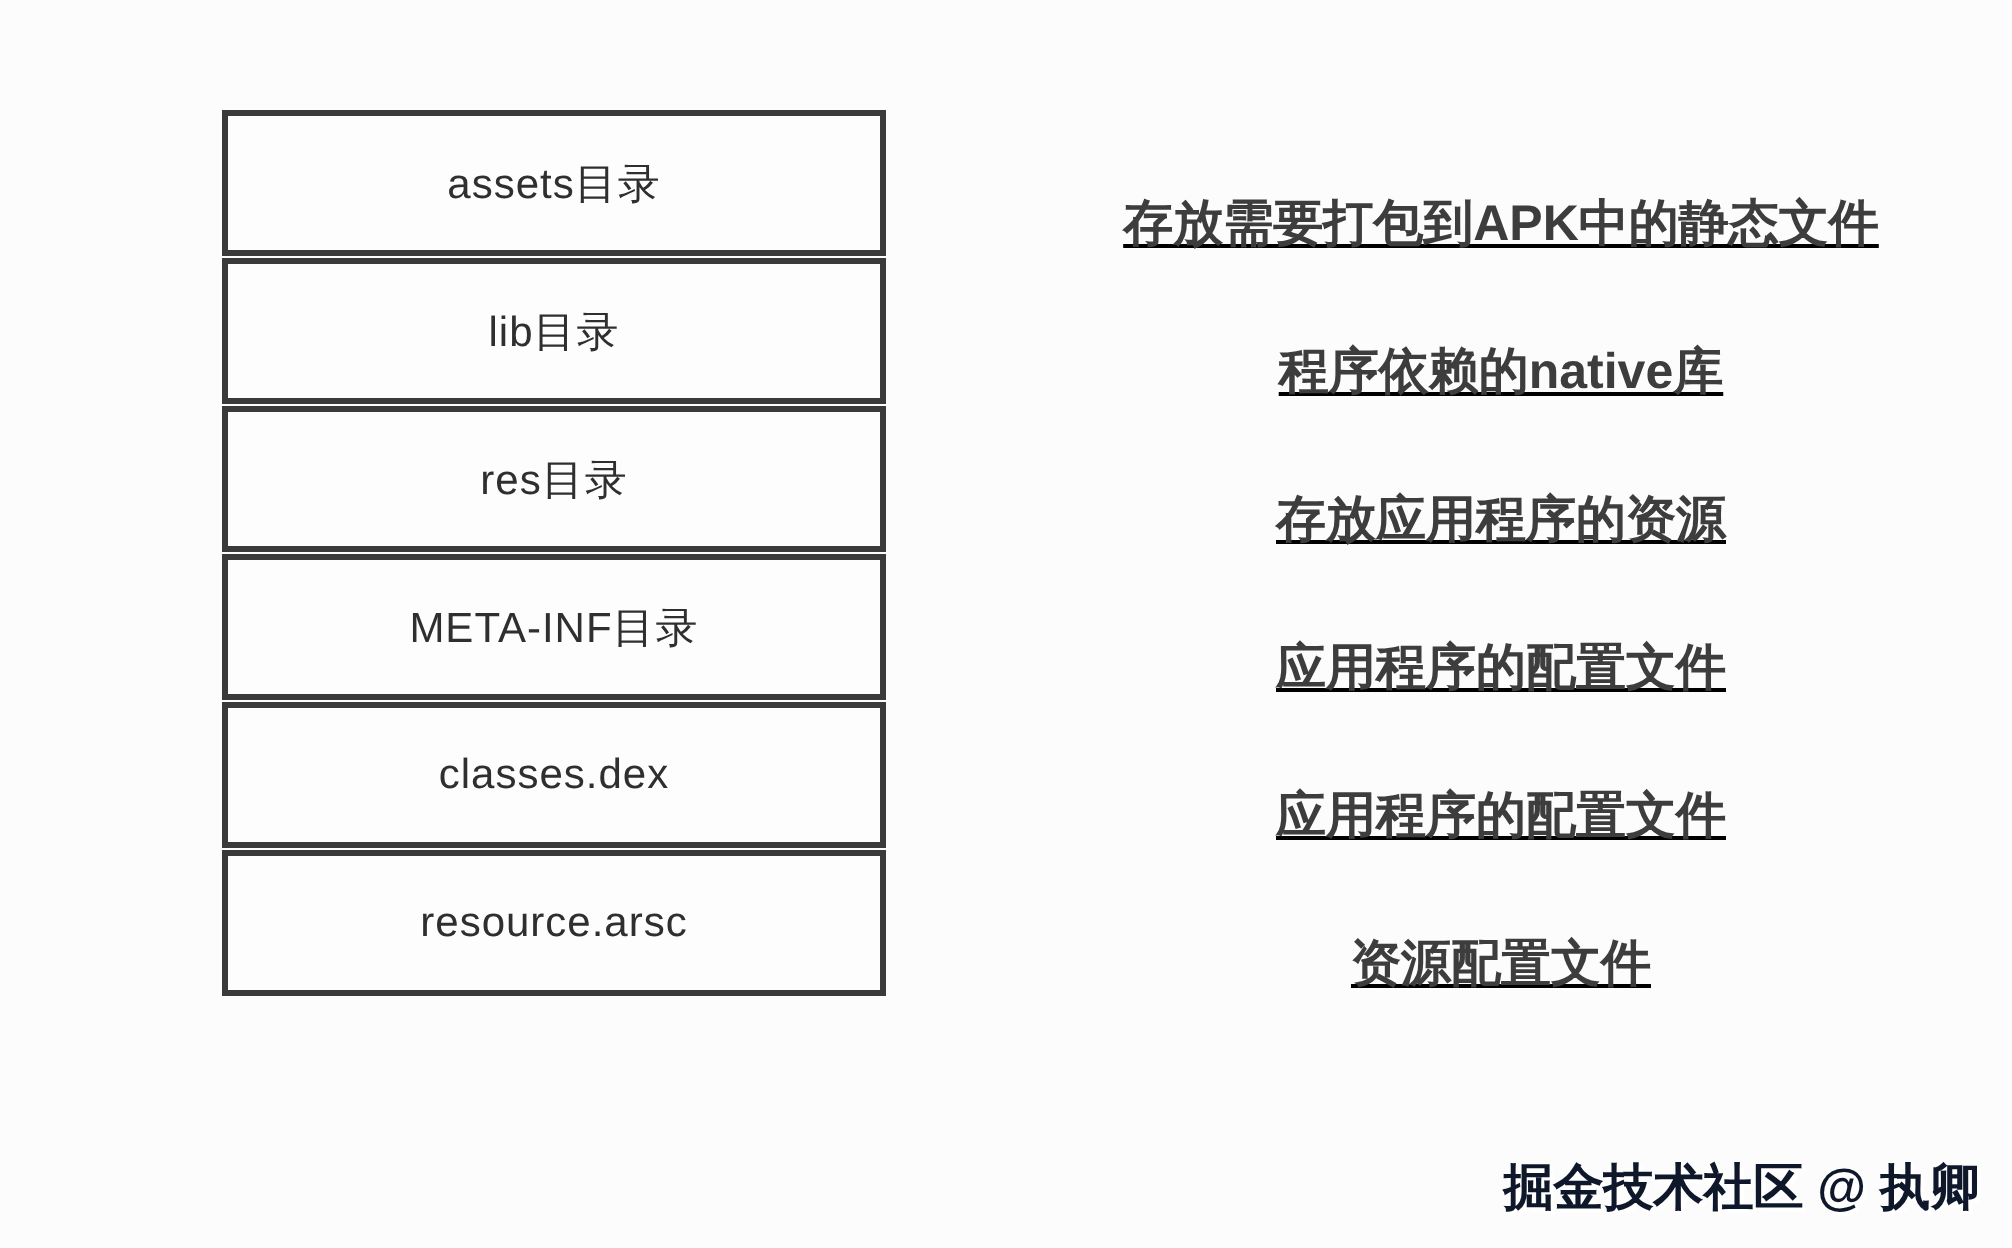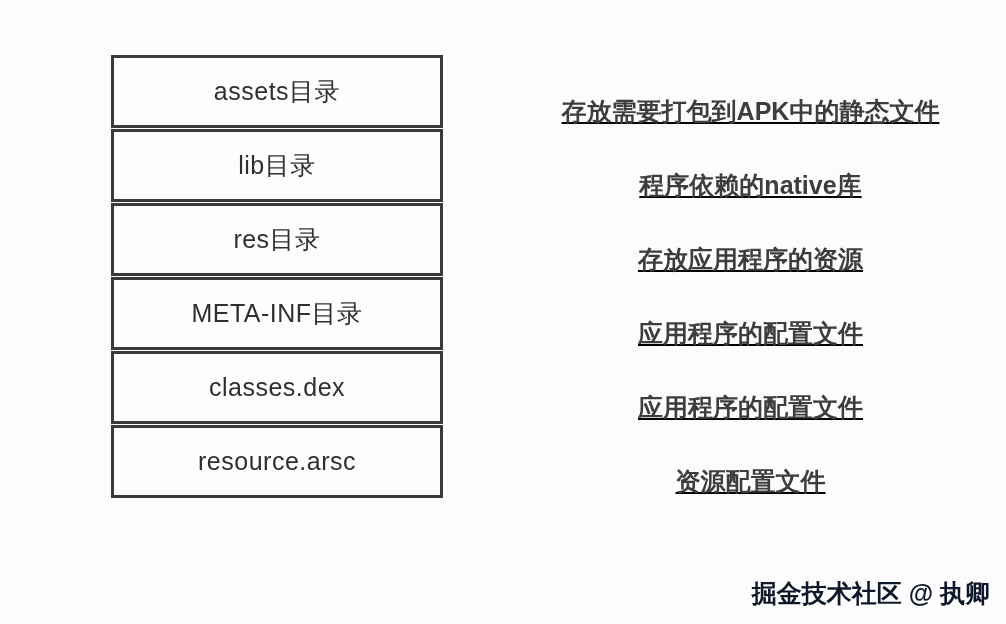--- a/index.html
+++ b/index.html
@@ -25,21 +25,21 @@
     height: 73px;
     border: 3px solid #3a3a3a;
     background: #fdfdfd;
     margin-bottom: 1px;
     display: flex;
     align-items: center;
     justify-content: center;
   }
   .box:last-child { margin-bottom: 0; }
   .box-label {
-    font-size: 25px;
+    font-size: 21px;
     font-weight: 500;
     color: #2f2f2f;
     letter-spacing: 0.5px;
     white-space: nowrap;
   }
   .desc-column {
     position: absolute;
     left: 528px;
     top: 55px;
     width: 445px;

